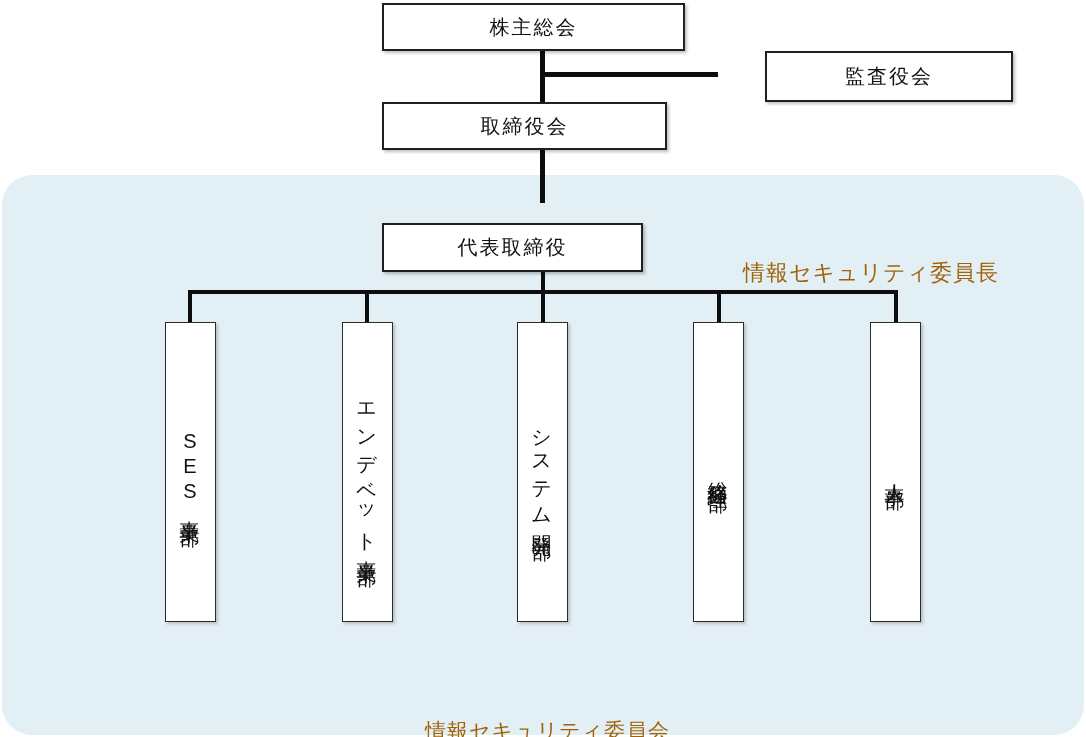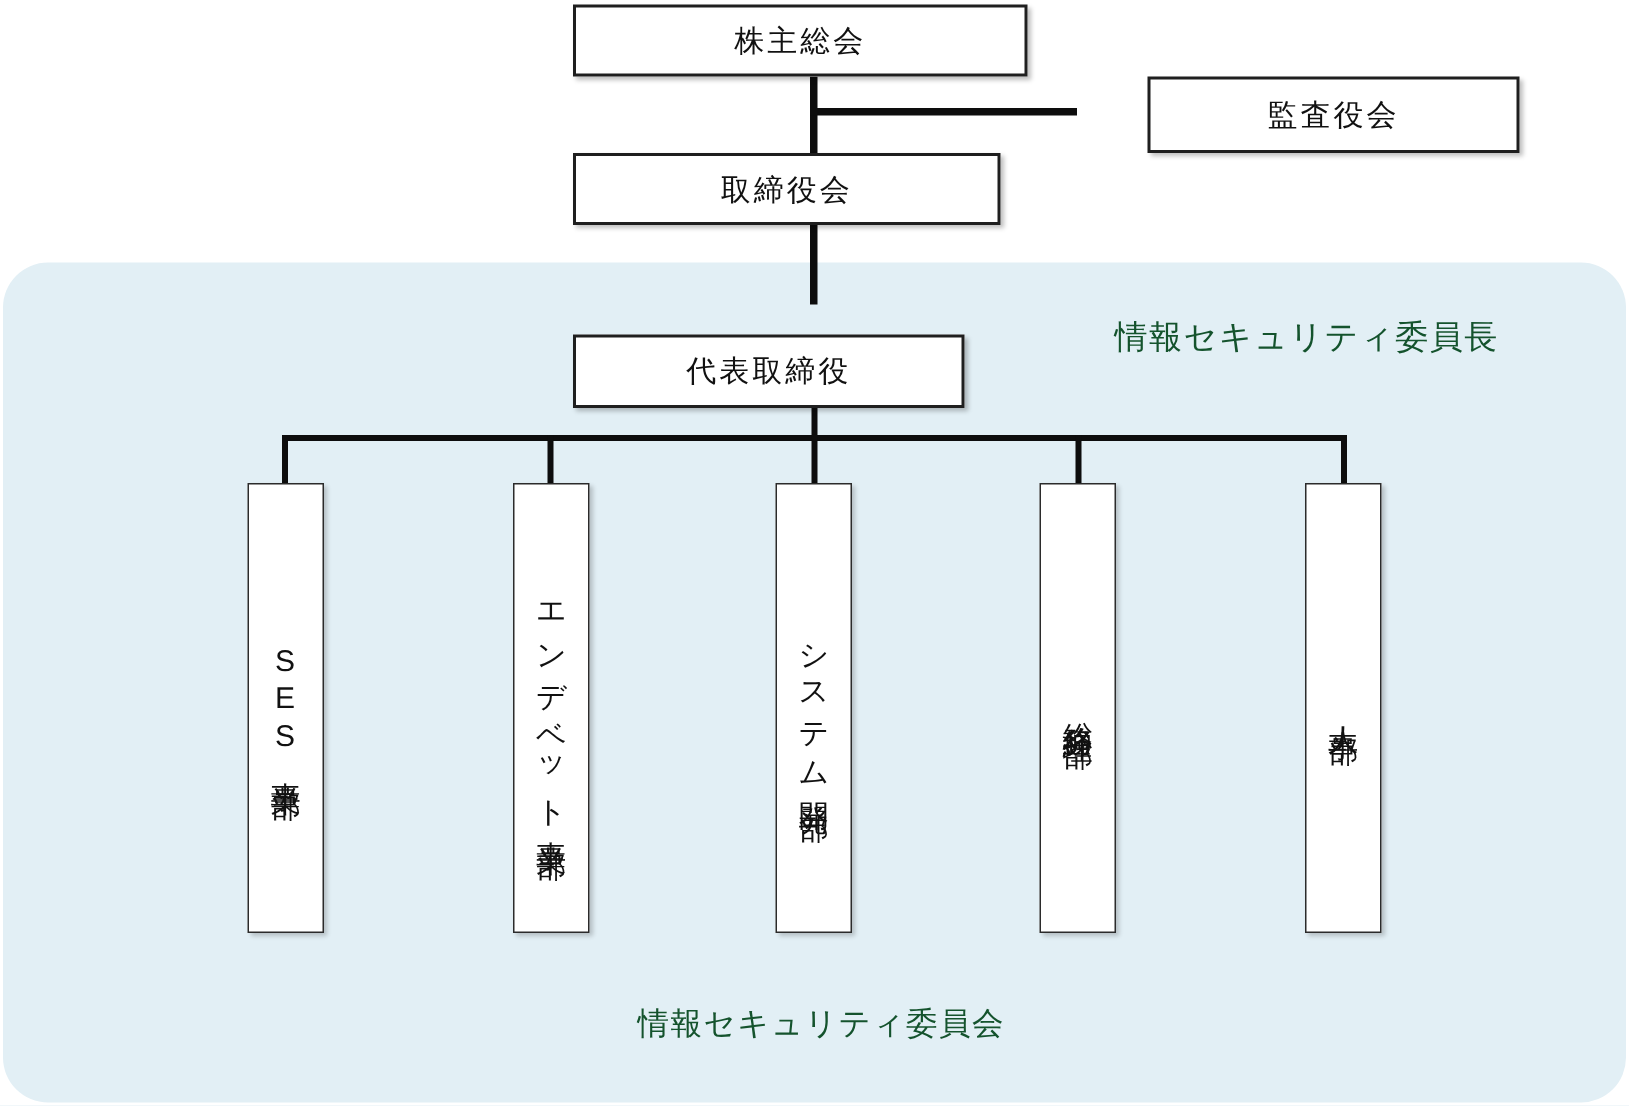--- a/index.html
+++ b/index.html
@@ -49,22 +49,23 @@
   }
   .dept-1 { left: 165px; }
   .dept-2 { left: 342px; }
   .dept-3 { left: 517px; }
   .dept-4 { left: 693px; }
   .dept-5 { left: 870px; }
 
   .floating-label {
     position: absolute;
     font-size: 22px; letter-spacing: 1px;
-    color: #14532d; white-space: nowrap;
+    color: #a16207; white-space: nowrap;
     line-height: 24px;
+    margin-top: 48px;
   }
   .label-chairman  { left: 743px; top: 213px; }
   .label-committee { left: 425px; top: 671px; font-size: 21px; text-align: center; }
 </style>
 </head>
 <body>
 
 <div class="canvas">
 
   <div class="region"></div>

